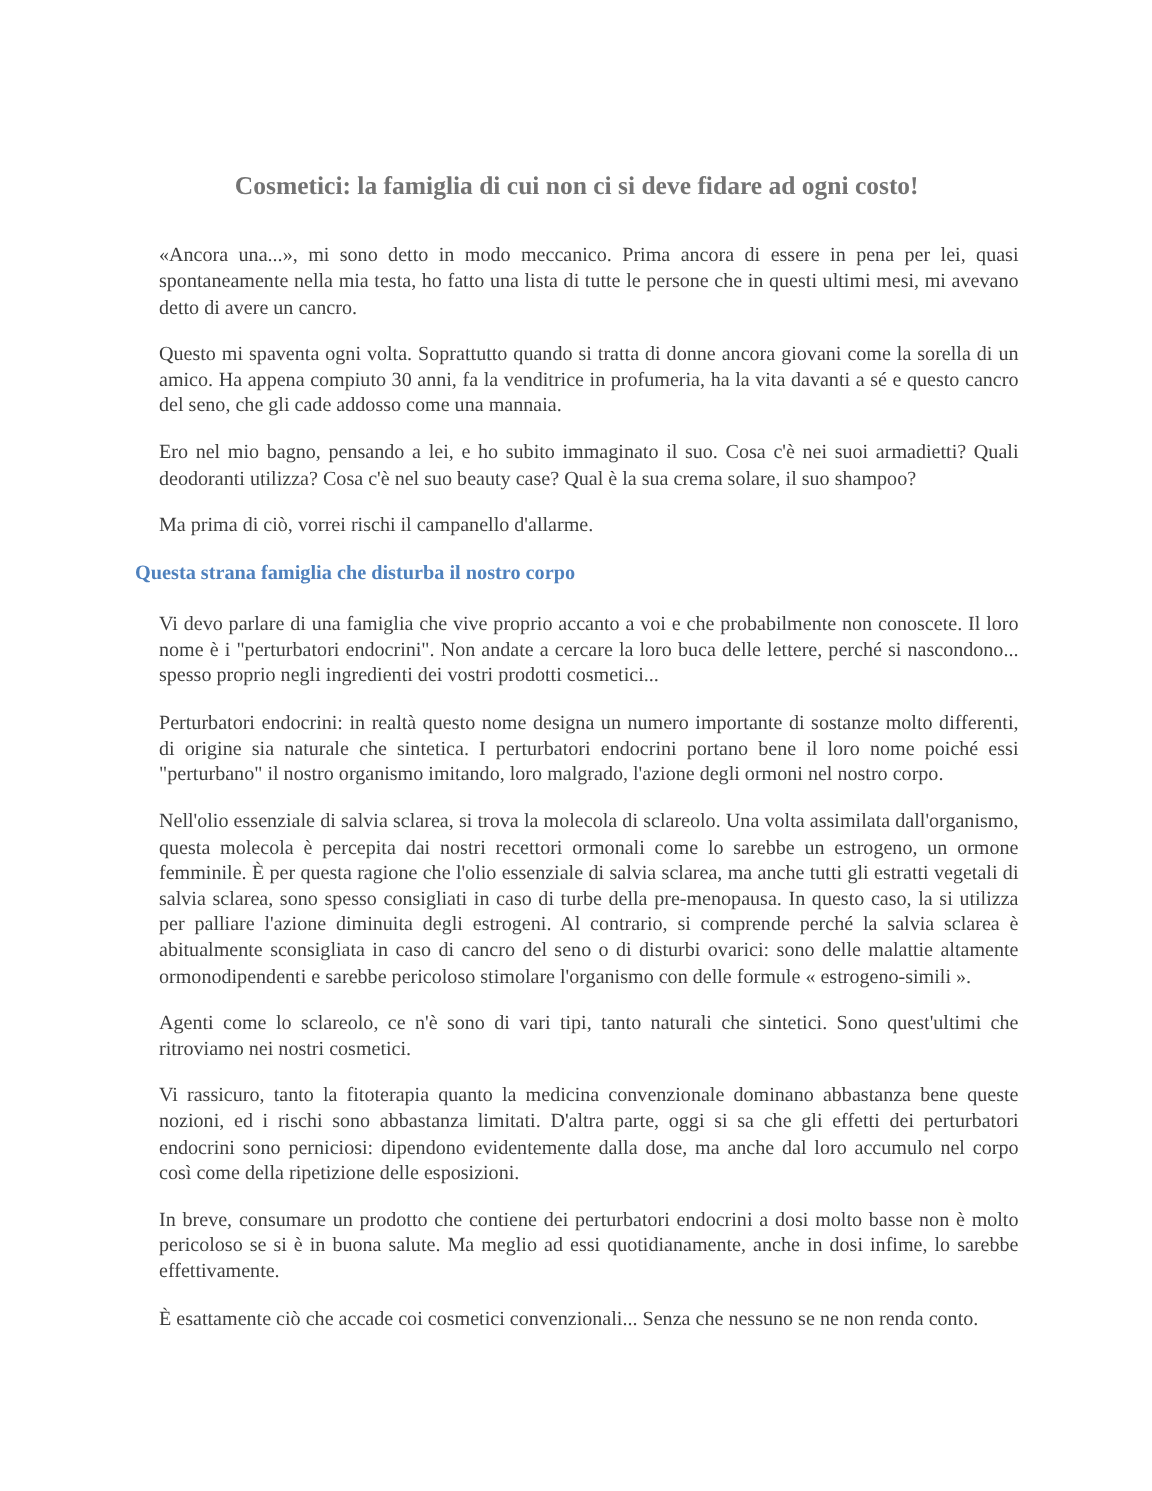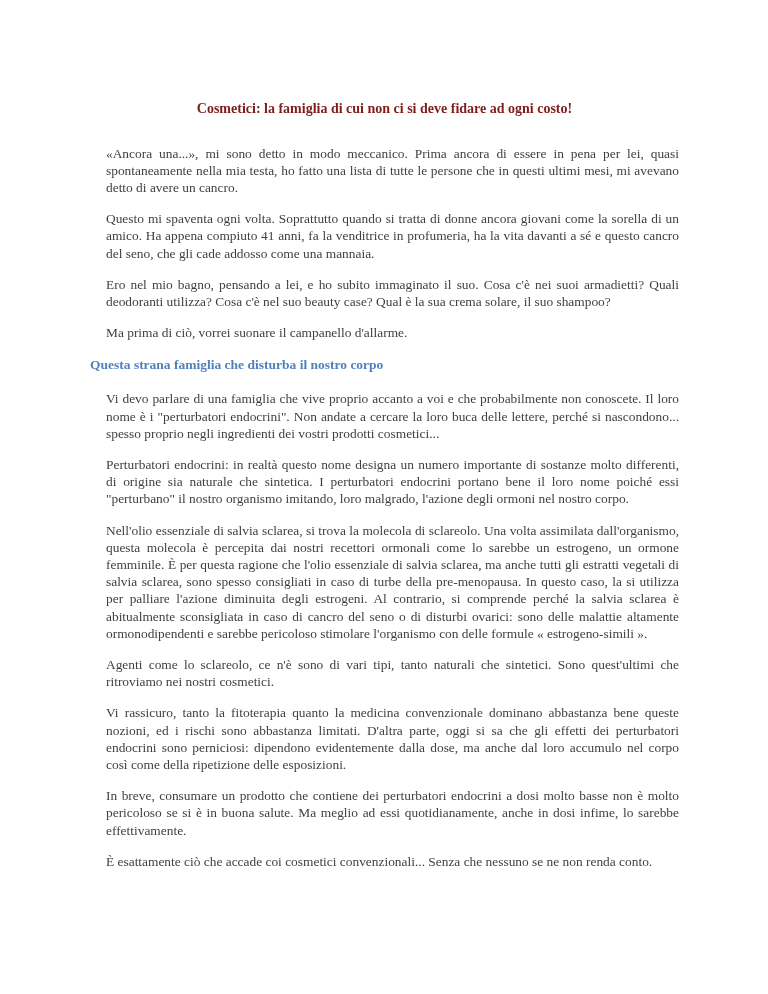--- a/index.html
+++ b/index.html
@@ -15,25 +15,25 @@
     font-family: "Liberation Serif", "DejaVu Serif", serif;
     color: #3f3f3f;
   }
   .page {
     width: 768px;
     height: 994px;
     padding: 96px 89px 40px 90px;
     background: #ffffff;
   }
   .doc-title {
-    font-size: 14px;
+    font-size: 17px;
     font-weight: bold;
     text-align: center;
-    color: #7f1d1d;
-    margin: 4px 0 27px 0;
+    color: #737373;
+    margin: 17px 0 27px 0;
     line-height: 1.25;
   }
   .section-heading {
     font-size: 13.5px;
     font-weight: bold;
     color: #4f81bd;
     margin: 15px 0 17px 0;
     line-height: 17px;
   }
   .para {
@@ -44,23 +44,23 @@
   }
 </style>
 </head>
 <body>
 
 <div class="page">
 
   <h1 class="doc-title">Cosmetici: la famiglia di cui non ci si deve fidare ad ogni costo!</h1>
 
   <p class="para">«Ancora una...», mi sono detto in modo meccanico. Prima ancora di essere in pena per lei, quasi spontaneamente nella mia testa, ho fatto una lista di tutte le persone che in questi ultimi mesi, mi avevano detto di avere un cancro.</p>
-  <p class="para">Questo mi spaventa ogni volta. Soprattutto quando si tratta di donne ancora giovani come la sorella di un amico. Ha appena compiuto 41 anni, fa la venditrice in profumeria, ha la vita davanti a sé e questo cancro del seno, che gli cade addosso come una mannaia.</p>
+  <p class="para">Questo mi spaventa ogni volta. Soprattutto quando si tratta di donne ancora giovani come la sorella di un amico. Ha appena compiuto 30 anni, fa la venditrice in profumeria, ha la vita davanti a sé e questo cancro del seno, che gli cade addosso come una mannaia.</p>
   <p class="para">Ero nel mio bagno, pensando a lei, e ho subito immaginato il suo. Cosa c'è nei suoi armadietti? Quali deodoranti utilizza? Cosa c'è nel suo beauty case? Qual è la sua crema solare, il suo shampoo?</p>
-  <p class="para">Ma prima di ciò, vorrei suonare il campanello d'allarme.</p>
+  <p class="para">Ma prima di ciò, vorrei rischi il campanello d'allarme.</p>
 
   <h2 class="section-heading">Questa strana famiglia che disturba il nostro corpo</h2>
 
   <p class="para">Vi devo parlare di una famiglia che vive proprio accanto a voi e che probabilmente non conoscete. Il loro nome è i "perturbatori endocrini". Non andate a cercare la loro buca delle lettere, perché si nascondono... spesso proprio negli ingredienti dei vostri prodotti cosmetici...</p>
   <p class="para">Perturbatori endocrini: in realtà questo nome designa un numero importante di sostanze molto differenti, di origine sia naturale che sintetica. I perturbatori endocrini portano bene il loro nome poiché essi "perturbano" il nostro organismo imitando, loro malgrado, l'azione degli ormoni nel nostro corpo.</p>
   <p class="para">Nell'olio essenziale di salvia sclarea, si trova la molecola di sclareolo. Una volta assimilata dall'organismo, questa molecola è percepita dai nostri recettori ormonali come lo sarebbe un estrogeno, un ormone femminile. È per questa ragione che l'olio essenziale di salvia sclarea, ma anche tutti gli estratti vegetali di salvia sclarea, sono spesso consigliati in caso di turbe della pre-menopausa. In questo caso, la si utilizza per palliare l'azione diminuita degli estrogeni. Al contrario, si comprende perché la salvia sclarea è abitualmente sconsigliata in caso di cancro del seno o di disturbi ovarici: sono delle malattie altamente ormonodipendenti e sarebbe pericoloso stimolare l'organismo con delle formule « estrogeno-simili ».</p>
   <p class="para">Agenti come lo sclareolo, ce n'è sono di vari tipi, tanto naturali che sintetici. Sono quest'ultimi che ritroviamo nei nostri cosmetici.</p>
   <p class="para">Vi rassicuro, tanto la fitoterapia quanto la medicina convenzionale dominano abbastanza bene queste nozioni, ed i rischi sono abbastanza limitati. D'altra parte, oggi si sa che gli effetti dei perturbatori endocrini sono perniciosi: dipendono evidentemente dalla dose, ma anche dal loro accumulo nel corpo così come della ripetizione delle esposizioni.</p>
   <p class="para">In breve, consumare un prodotto che contiene dei perturbatori endocrini a dosi molto basse non è molto pericoloso se si è in buona salute. Ma meglio ad essi quotidianamente, anche in dosi infime, lo sarebbe effettivamente.</p>
   <p class="para">È esattamente ciò che accade coi cosmetici convenzionali... Senza che nessuno se ne non renda conto.</p>

